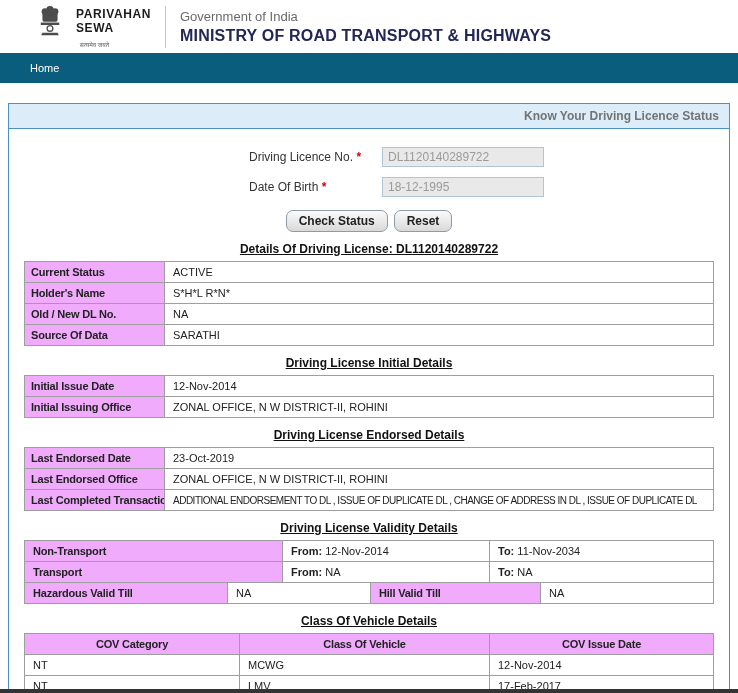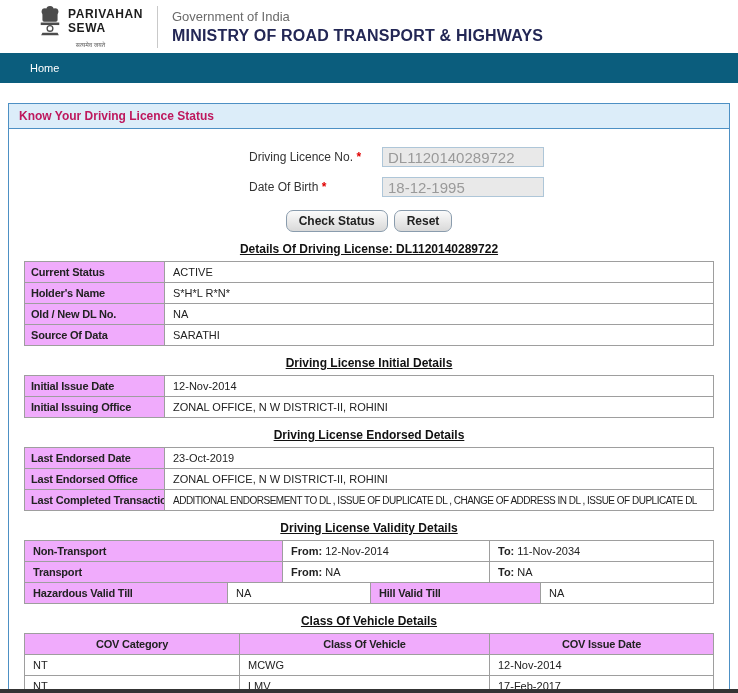--- a/index.html
+++ b/index.html
@@ -2,42 +2,42 @@
 <html><head>
 <meta charset="utf-8">
 <style>
   * { margin:0; padding:0; box-sizing:border-box; }
   html, body { width:738px; height:693px; overflow:hidden; }
   body { font-family:"Liberation Sans", sans-serif; background:#ffffff; position:relative; }
 
   
   .site-header { height:53px; display:flex; align-items:center; padding:0 10px 0 38px; background:#fff; }
   .brand { display:flex; flex-direction:column; align-items:center; margin-right:14px; }
-  .brand-top { display:flex; align-items:center; gap:6px; }
+  .brand-top { display:flex; align-items:center; gap:14px; }
   .brand-lines { font-weight:bold; font-size:12px; letter-spacing:.6px; color:#1c1c1c; line-height:1.15; }
   .brand-sub { font-size:6px; color:#555; margin-top:1px; }
   .header-divider { width:1px; height:42px; background:#c9c9c9; margin-right:14px; }
   .gov-line { font-size:13px; color:#6a6a6a; margin-bottom:3px; }
   .ministry-line { font-size:16px; font-weight:bold; color:#232755; letter-spacing:.2px; }
 
   
   .nav { height:30px; background:#0b5d7d; display:flex; align-items:center; padding-left:30px; }
   .nav-link { color:#fff; font-size:11px; text-decoration:none; cursor:pointer; }
 
   
   .panel { margin:20px 8px 0 8px; border:1px solid #4d90c4; background:#fff; min-height:600px; }
-  .panel-header { background:#dcedf9; border-bottom:1px solid #4d90c4; padding:5px 10px; font-size:12px; font-weight:bold; color:#be185d; }
+  .panel-header { background:#dcedf9; border-bottom:1px solid #4d90c4; padding:5px 10px; font-size:12px; font-weight:bold; color:#737373;text-align:right; }
   .panel-body { padding:8px 15px 0 15px; }
 
   
   .form-row { display:flex; align-items:center; justify-content:center; margin-top:10px; padding-left:55px;gap:15px; }
   .form-label { width:118px; font-size:12px; color:#333; }
   .req { color:#e00000; font-weight:bold; }
   .form-input { width:162px; height:20px; background:#e9e9e9; border:1px solid #aec6d8; color:#9a9a9a;
-                font-size:15px; padding:0 5px; font-family:"Liberation Sans",sans-serif; }
+                font-size:12px; padding:0 5px; font-family:"Liberation Sans",sans-serif; }
   .btn-row { display:flex; justify-content:center; gap:6px; margin-top:13px; }
   .btn { font-family:"Liberation Sans",sans-serif; font-size:12px; font-weight:bold; color:#222;
          padding:3px 12px; border:1px solid #8a9cad; border-radius:7px;
          background:linear-gradient(#fbfbfb,#d9d9d9); cursor:pointer; }
 
   
   .section-title { text-align:center; font-size:12px; font-weight:bold; text-decoration:underline; color:#111; margin:10px 0 5px 0; }
   table { width:100%; border-collapse:collapse; table-layout:fixed; font-size:11px; }
   td, th { border:1px solid #9e9e9e; padding:4px 8px; color:#222; overflow:hidden; white-space:nowrap; text-align:left; }
   td.lbl, th { background:#f0abfc; font-weight:bold; letter-spacing:-0.2px; }

